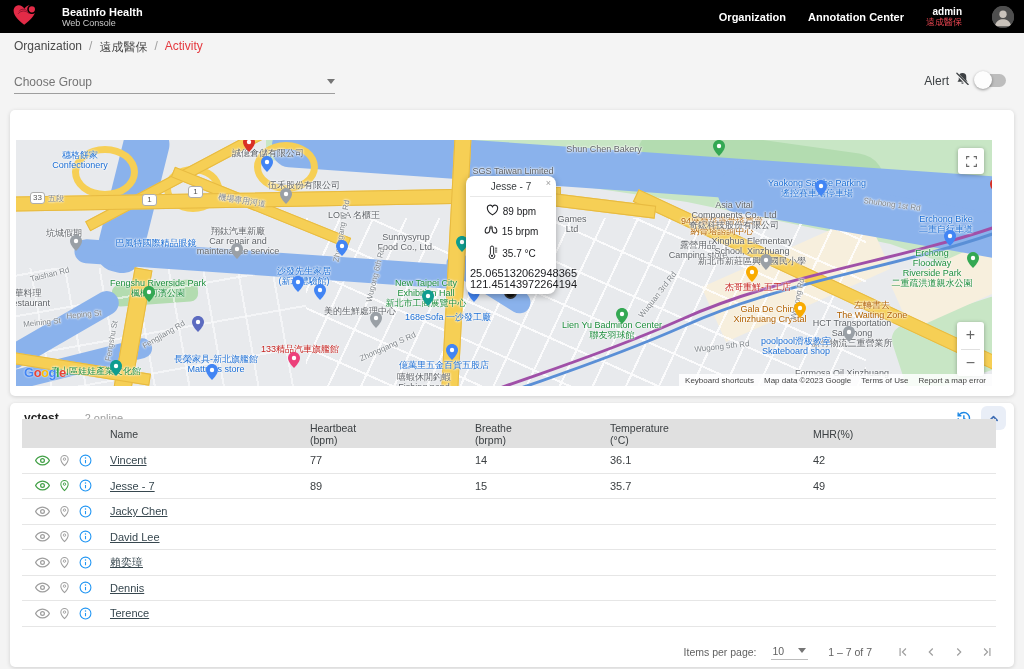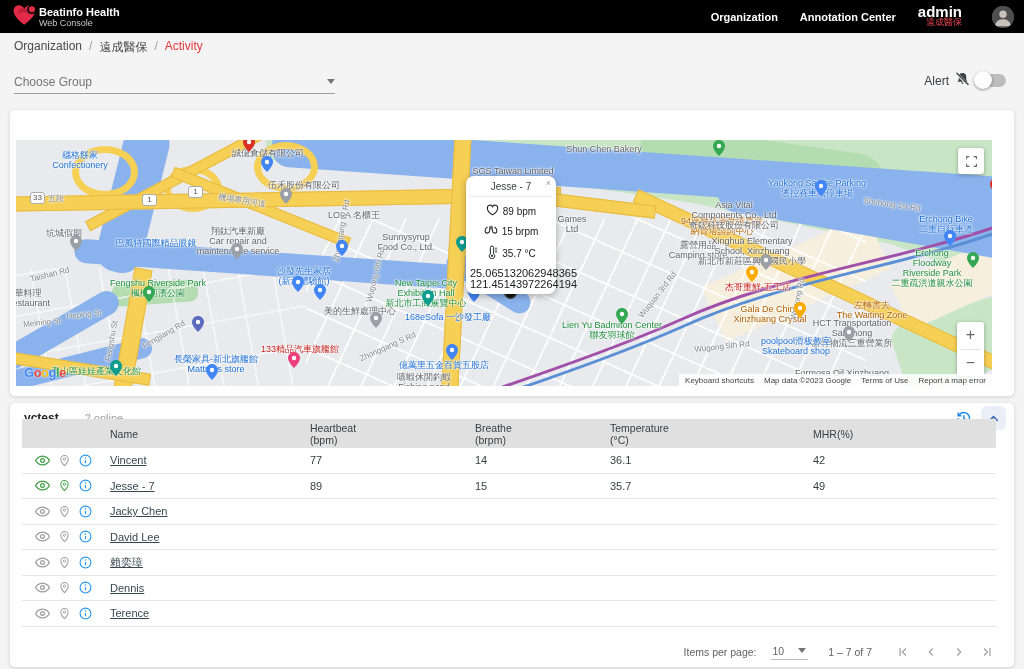--- a/index.html
+++ b/index.html
@@ -1,27 +1,27 @@
 <!DOCTYPE html>
 <html><head>
 <meta charset="utf-8">
 <style>
   * { box-sizing: border-box; margin: 0; padding: 0; }
   html,body { width:1024px; height:669px; }
   body { font-family:"Liberation Sans","DejaVu Sans",sans-serif; background:#f4f4f4; position:relative; overflow:hidden; color:#212121; }
 
   
   .topbar { position:absolute; left:0; top:0; width:1024px; height:33px; background:#000; display:flex; align-items:center; padding:0 10px 0 12px; }
-  .brand { display:flex; align-items:center; gap:1px; }
+  .brand { display:flex; align-items:center; gap:24px; }
   .brand-text .t1 { color:#fff; font-size:11px; font-weight:bold; line-height:12px; }
   .brand-text .t2 { color:#c9c9c9; font-size:9px; line-height:10px; }
   .topnav { margin-left:auto; display:flex; align-items:center; gap:22px; }
   .topnav .navitem { color:#fff; font-size:11px; font-weight:bold; cursor:pointer; }
   .userblock { text-align:right; line-height:10px; }
-  .userblock .uname { color:#fff; font-size:15px; font-weight:bold; }
+  .userblock .uname { color:#fff; font-size:10px; font-weight:bold; }
   .userblock .uorg { color:#e5444f; font-size:9px; }
   .avatar { width:22px; height:22px; border-radius:50%; background:#5a5a5a; overflow:hidden; margin-left:8px; }
 
   
   .breadcrumb { position:absolute; left:14px; top:39px; font-size:12px; color:#4a4a4a; display:flex; gap:7px; }
   .breadcrumb .sep { color:#9e9e9e; }
   .breadcrumb .active { color:#e5393f; }
   .group-select { position:absolute; left:14px; top:70px; width:321px; height:24px; border-bottom:1px solid #9e9e9e; color:#757575; font-size:12px; display:flex; align-items:center; cursor:pointer; }
   .group-select .caret { margin-left:auto; width:0; height:0; border-left:4px solid transparent; border-right:4px solid transparent; border-top:5px solid #757575; }
   .alert-ctrl { position:absolute; right:18px; top:71px; display:flex; align-items:center; gap:6px; }

